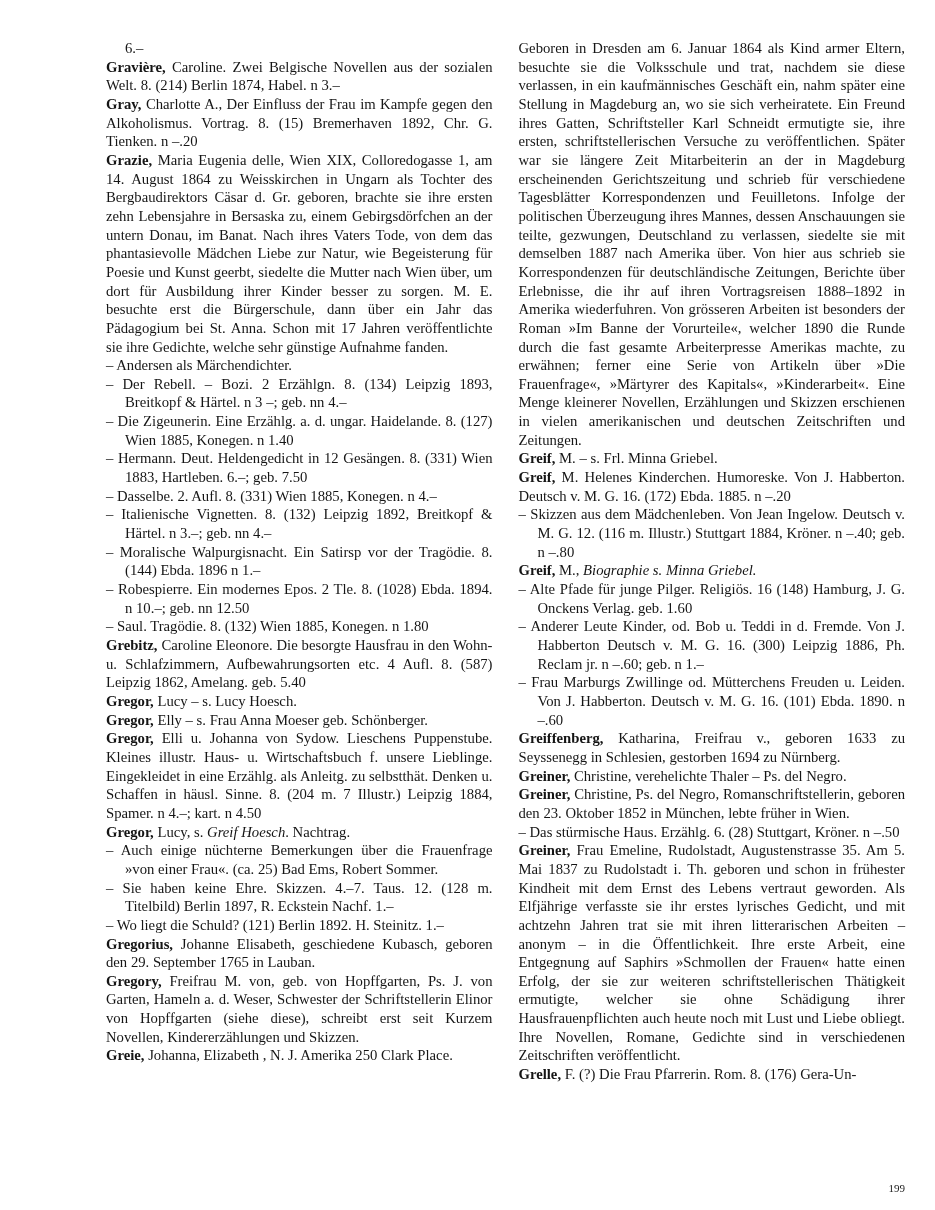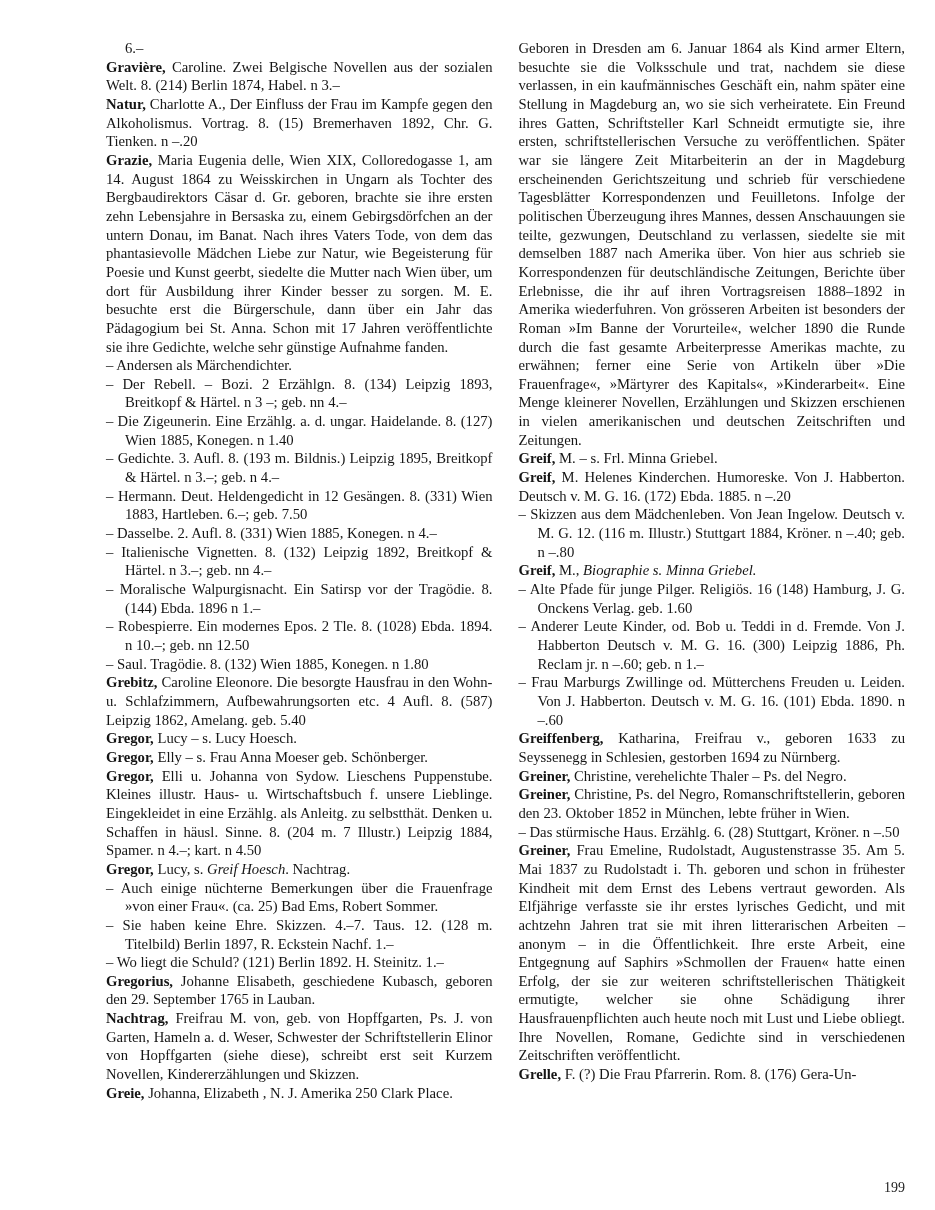--- a/index.html
+++ b/index.html
@@ -30,55 +30,54 @@
     text-align: justify;
   }
   .para { margin: 0; }
   .para.cont { padding-left: 19px; }
   .para.dash { padding-left: 19px; text-indent: -19px; }
   .b { font-weight: bold; }
   .i { font-style: italic; }
   .pageno {
     position: absolute;
     right: 30px; bottom: 16px;
-    font-size: 14px;
+    font-size: 11px;
     line-height: 12px;
     color: #222;
   }
 </style>
 </head>
 <body>
 
 <div class="page">
   <div class="columns">
     <div class="col">
         <p class="para cont"><span class="">6.–</span></p>
         <p class="para entry"><span class="b">Gravière,</span><span class=""> Caroline. Zwei Belgische Novellen aus der sozialen Welt. 8. (214) Berlin 1874, Habel. n 3.–</span></p>
-        <p class="para entry"><span class="b">Natur,</span><span class=""> Charlotte A., Der Einfluss der Frau im Kampfe gegen den Alkoholismus. Vortrag. 8. (15) Bremerhaven 1892, Chr. G. Tienken. n –.20</span></p>
+        <p class="para entry"><span class="b">Gray,</span><span class=""> Charlotte A., Der Einfluss der Frau im Kampfe gegen den Alkoholismus. Vortrag. 8. (15) Bremerhaven 1892, Chr. G. Tienken. n –.20</span></p>
         <p class="para entry"><span class="b">Grazie,</span><span class=""> Maria Eugenia delle, Wien XIX, Colloredogasse 1, am 14. August 1864 zu Weisskirchen in Ungarn als Tochter des Bergbaudirektors Cäsar d. Gr. geboren, brachte sie ihre ersten zehn Lebensjahre in Bersaska zu, einem Gebirgsdörfchen an der untern Donau, im Banat. Nach ihres Vaters Tode, von dem das phantasievolle Mädchen Liebe zur Natur, wie Begeisterung für Poesie und Kunst geerbt, siedelte die Mutter nach Wien über, um dort für Ausbildung ihrer Kinder besser zu sorgen. M. E. besuchte erst die Bürgerschule, dann über ein Jahr das Pädagogium bei St. Anna. Schon mit 17 Jahren veröffentlichte sie ihre Gedichte, welche sehr günstige Aufnahme fanden.</span></p>
         <p class="para dash"><span class="">– Andersen als Märchendichter.</span></p>
         <p class="para dash"><span class="">– Der Rebell. – Bozi. 2 Erzählgn. 8. (134) Leipzig 1893, Breitkopf &amp; Härtel. n 3 –; geb. nn 4.–</span></p>
         <p class="para dash"><span class="">– Die Zigeunerin. Eine Erzählg. a. d. ungar. Haidelande. 8. (127) Wien 1885, Konegen. n 1.40</span></p>
-        <p class="para dash"><span class="">– Gedichte. 3. Aufl. 8. (193 m. Bildnis.) Leipzig 1895, Breitkopf &amp; Härtel. n 3.–; geb. n 4.–</span></p>
         <p class="para dash"><span class="">– Hermann. Deut. Heldengedicht in 12 Gesängen. 8. (331) Wien 1883, Hartleben. 6.–; geb. 7.50</span></p>
         <p class="para dash"><span class="">– Dasselbe. 2. Aufl. 8. (331) Wien 1885, Konegen. n 4.–</span></p>
         <p class="para dash"><span class="">– Italienische Vignetten. 8. (132) Leipzig 1892, Breitkopf &amp; Härtel. n 3.–; geb. nn 4.–</span></p>
         <p class="para dash"><span class="">– Moralische Walpurgisnacht. Ein Satirsp vor der Tragödie. 8. (144) Ebda. 1896 n 1.–</span></p>
         <p class="para dash"><span class="">– Robespierre. Ein modernes Epos. 2 Tle. 8. (1028) Ebda. 1894. n 10.–; geb. nn 12.50</span></p>
         <p class="para dash"><span class="">– Saul. Tragödie. 8. (132) Wien 1885, Konegen. n 1.80</span></p>
         <p class="para entry"><span class="b">Grebitz,</span><span class=""> Caroline Eleonore. Die besorgte Hausfrau in den Wohn- u. Schlafzimmern, Aufbewahrungsorten etc. 4 Aufl. 8. (587) Leipzig 1862, Amelang. geb. 5.40</span></p>
         <p class="para entry"><span class="b">Gregor,</span><span class=""> Lucy – s. Lucy Hoesch.</span></p>
         <p class="para entry"><span class="b">Gregor,</span><span class=""> Elly – s. Frau Anna Moeser geb. Schönberger.</span></p>
         <p class="para entry"><span class="b">Gregor,</span><span class=""> Elli u. Johanna von Sydow. Lieschens Puppenstube. Kleines illustr. Haus- u. Wirtschaftsbuch f. unsere Lieblinge. Eingekleidet in eine Erzählg. als Anleitg. zu selbstthät. Denken u. Schaffen in häusl. Sinne. 8. (204 m. 7 Illustr.) Leipzig 1884, Spamer. n 4.–; kart. n 4.50</span></p>
         <p class="para entry"><span class="b">Gregor,</span><span class=""> Lucy, s. </span><span class="i">Greif Hoesch</span><span class="">. Nachtrag.</span></p>
         <p class="para dash"><span class="">– Auch einige nüchterne Bemerkungen über die Frauenfrage »von einer Frau«. (ca. 25) Bad Ems, Robert Sommer.</span></p>
         <p class="para dash"><span class="">– Sie haben keine Ehre. Skizzen. 4.–7. Taus. 12. (128 m. Titelbild) Berlin 1897, R. Eckstein Nachf. 1.–</span></p>
         <p class="para dash"><span class="">– Wo liegt die Schuld? (121) Berlin 1892. H. Steinitz. 1.–</span></p>
         <p class="para entry"><span class="b">Gregorius,</span><span class=""> Johanne Elisabeth, geschiedene Kubasch, geboren den 29. September 1765 in Lauban.</span></p>
-        <p class="para entry"><span class="b">Nachtrag,</span><span class=""> Freifrau M. von, geb. von Hopffgarten, Ps. J. von Garten, Hameln a. d. Weser, Schwester der Schriftstellerin Elinor von Hopffgarten (siehe diese), schreibt erst seit Kurzem Novellen, Kindererzählungen und Skizzen.</span></p>
+        <p class="para entry"><span class="b">Gregory,</span><span class=""> Freifrau M. von, geb. von Hopffgarten, Ps. J. von Garten, Hameln a. d. Weser, Schwester der Schriftstellerin Elinor von Hopffgarten (siehe diese), schreibt erst seit Kurzem Novellen, Kindererzählungen und Skizzen.</span></p>
         <p class="para entry"><span class="b">Greie,</span><span class=""> Johanna, Elizabeth , N. J. Amerika 250 Clark Place.</span></p>
       </div>
     <div class="col">
         <p class="para plain"><span class="">Geboren in Dresden am 6. Januar 1864 als Kind armer Eltern, besuchte sie die Volksschule und trat, nachdem sie diese verlassen, in ein kaufmännisches Geschäft ein, nahm später eine Stellung in Magdeburg an, wo sie sich verheiratete. Ein Freund ihres Gatten, Schriftsteller Karl Schneidt ermutigte sie, ihre ersten, schriftstellerischen Versuche zu veröffentlichen. Später war sie längere Zeit Mitarbeiterin an der in Magdeburg erscheinenden Gerichtszeitung und schrieb für verschiedene Tagesblätter Korrespondenzen und Feuilletons. Infolge der politischen Überzeugung ihres Mannes, dessen Anschauungen sie teilte, gezwungen, Deutschland zu verlassen, siedelte sie mit demselben 1887 nach Amerika über. Von hier aus schrieb sie Korrespondenzen für deutschländische Zeitungen, Berichte über Erlebnisse, die ihr auf ihren Vortragsreisen 1888–1892 in Amerika wiederfuhren. Von grösseren Arbeiten ist besonders der Roman »Im Banne der Vorurteile«, welcher 1890 die Runde durch die fast gesamte Arbeiterpresse Amerikas machte, zu erwähnen; ferner eine Serie von Artikeln über »Die Frauenfrage«, »Märtyrer des Kapitals«, »Kinderarbeit«. Eine Menge kleinerer Novellen, Erzählungen und Skizzen erschienen in vielen amerikanischen und deutschen Zeitschriften und Zeitungen.</span></p>
         <p class="para entry"><span class="b">Greif,</span><span class=""> M. – s. Frl. Minna Griebel.</span></p>
         <p class="para entry"><span class="b">Greif,</span><span class=""> M. Helenes Kinderchen. Humoreske. Von J. Habberton. Deutsch v. M. G. 16. (172) Ebda. 1885. n –.20</span></p>
         <p class="para dash"><span class="">– Skizzen aus dem Mädchenleben. Von Jean Ingelow. Deutsch v. M. G. 12. (116 m. Illustr.) Stuttgart 1884, Kröner. n –.40; geb. n –.80</span></p>
         <p class="para entry"><span class="b">Greif,</span><span class=""> M., </span><span class="i">Biographie s. Minna Griebel.</span></p>
         <p class="para dash"><span class="">– Alte Pfade für junge Pilger. Religiös. 16 (148) Hamburg, J. G. Onckens Verlag. geb. 1.60</span></p>
         <p class="para dash"><span class="">– Anderer Leute Kinder, od. Bob u. Teddi in d. Fremde. Von J. Habberton Deutsch v. M. G. 16. (300) Leipzig 1886, Ph. Reclam jr. n –.60; geb. n 1.–</span></p>

